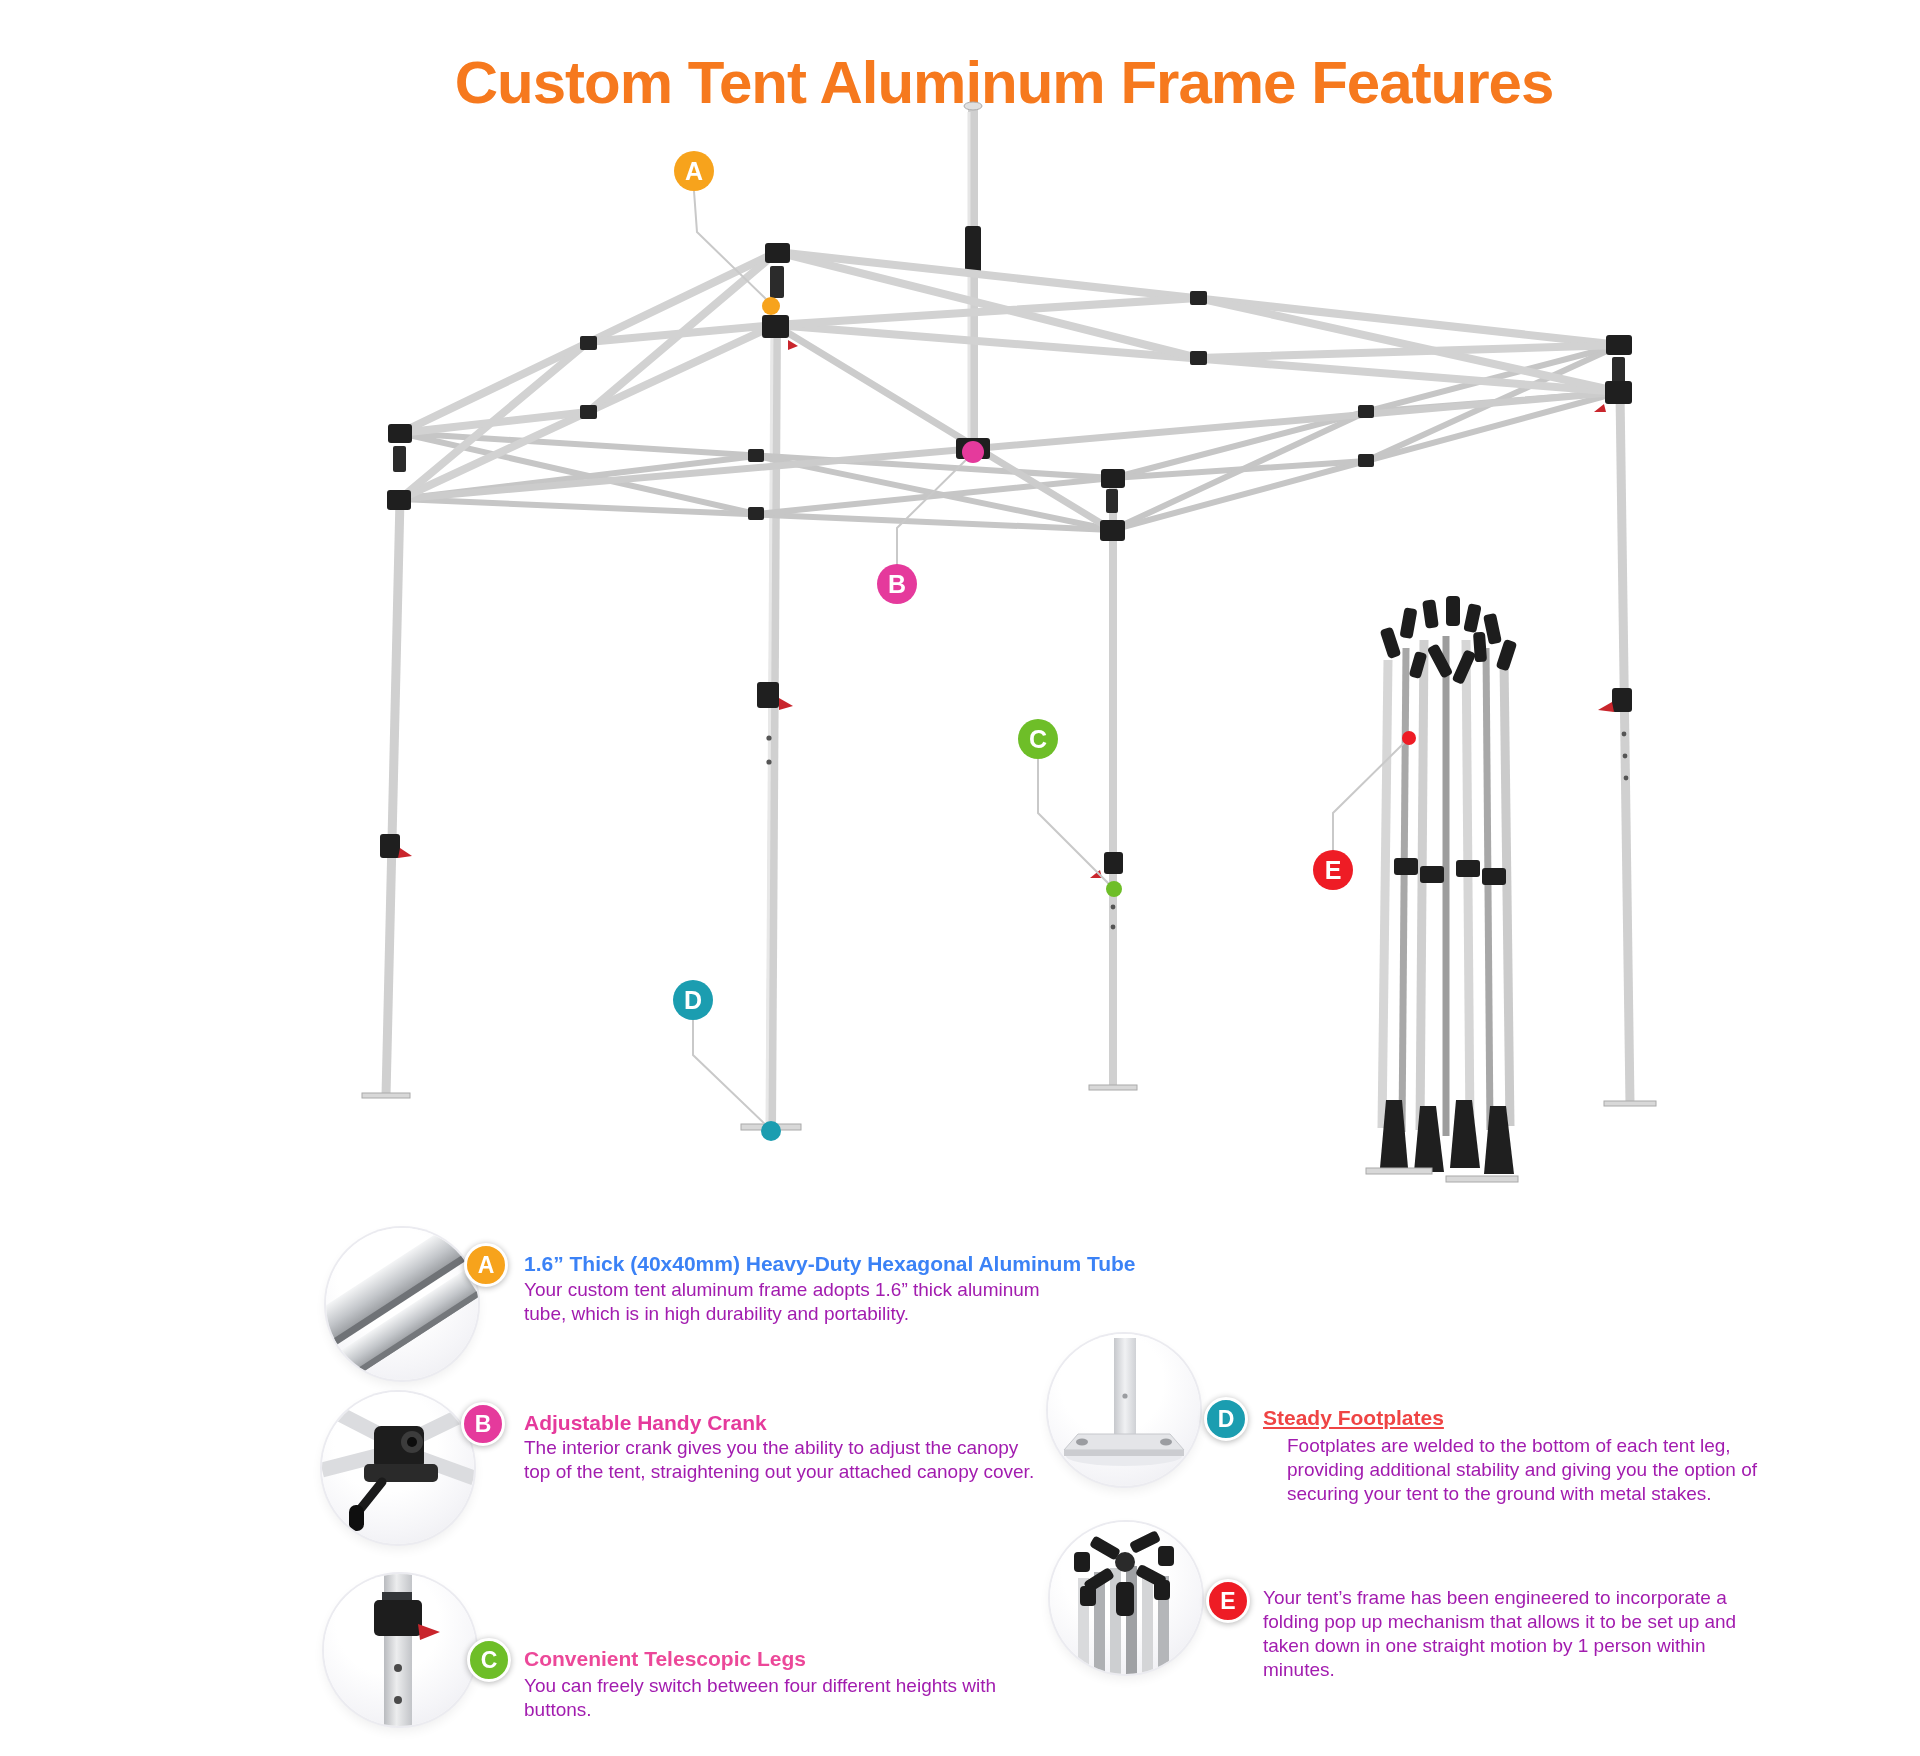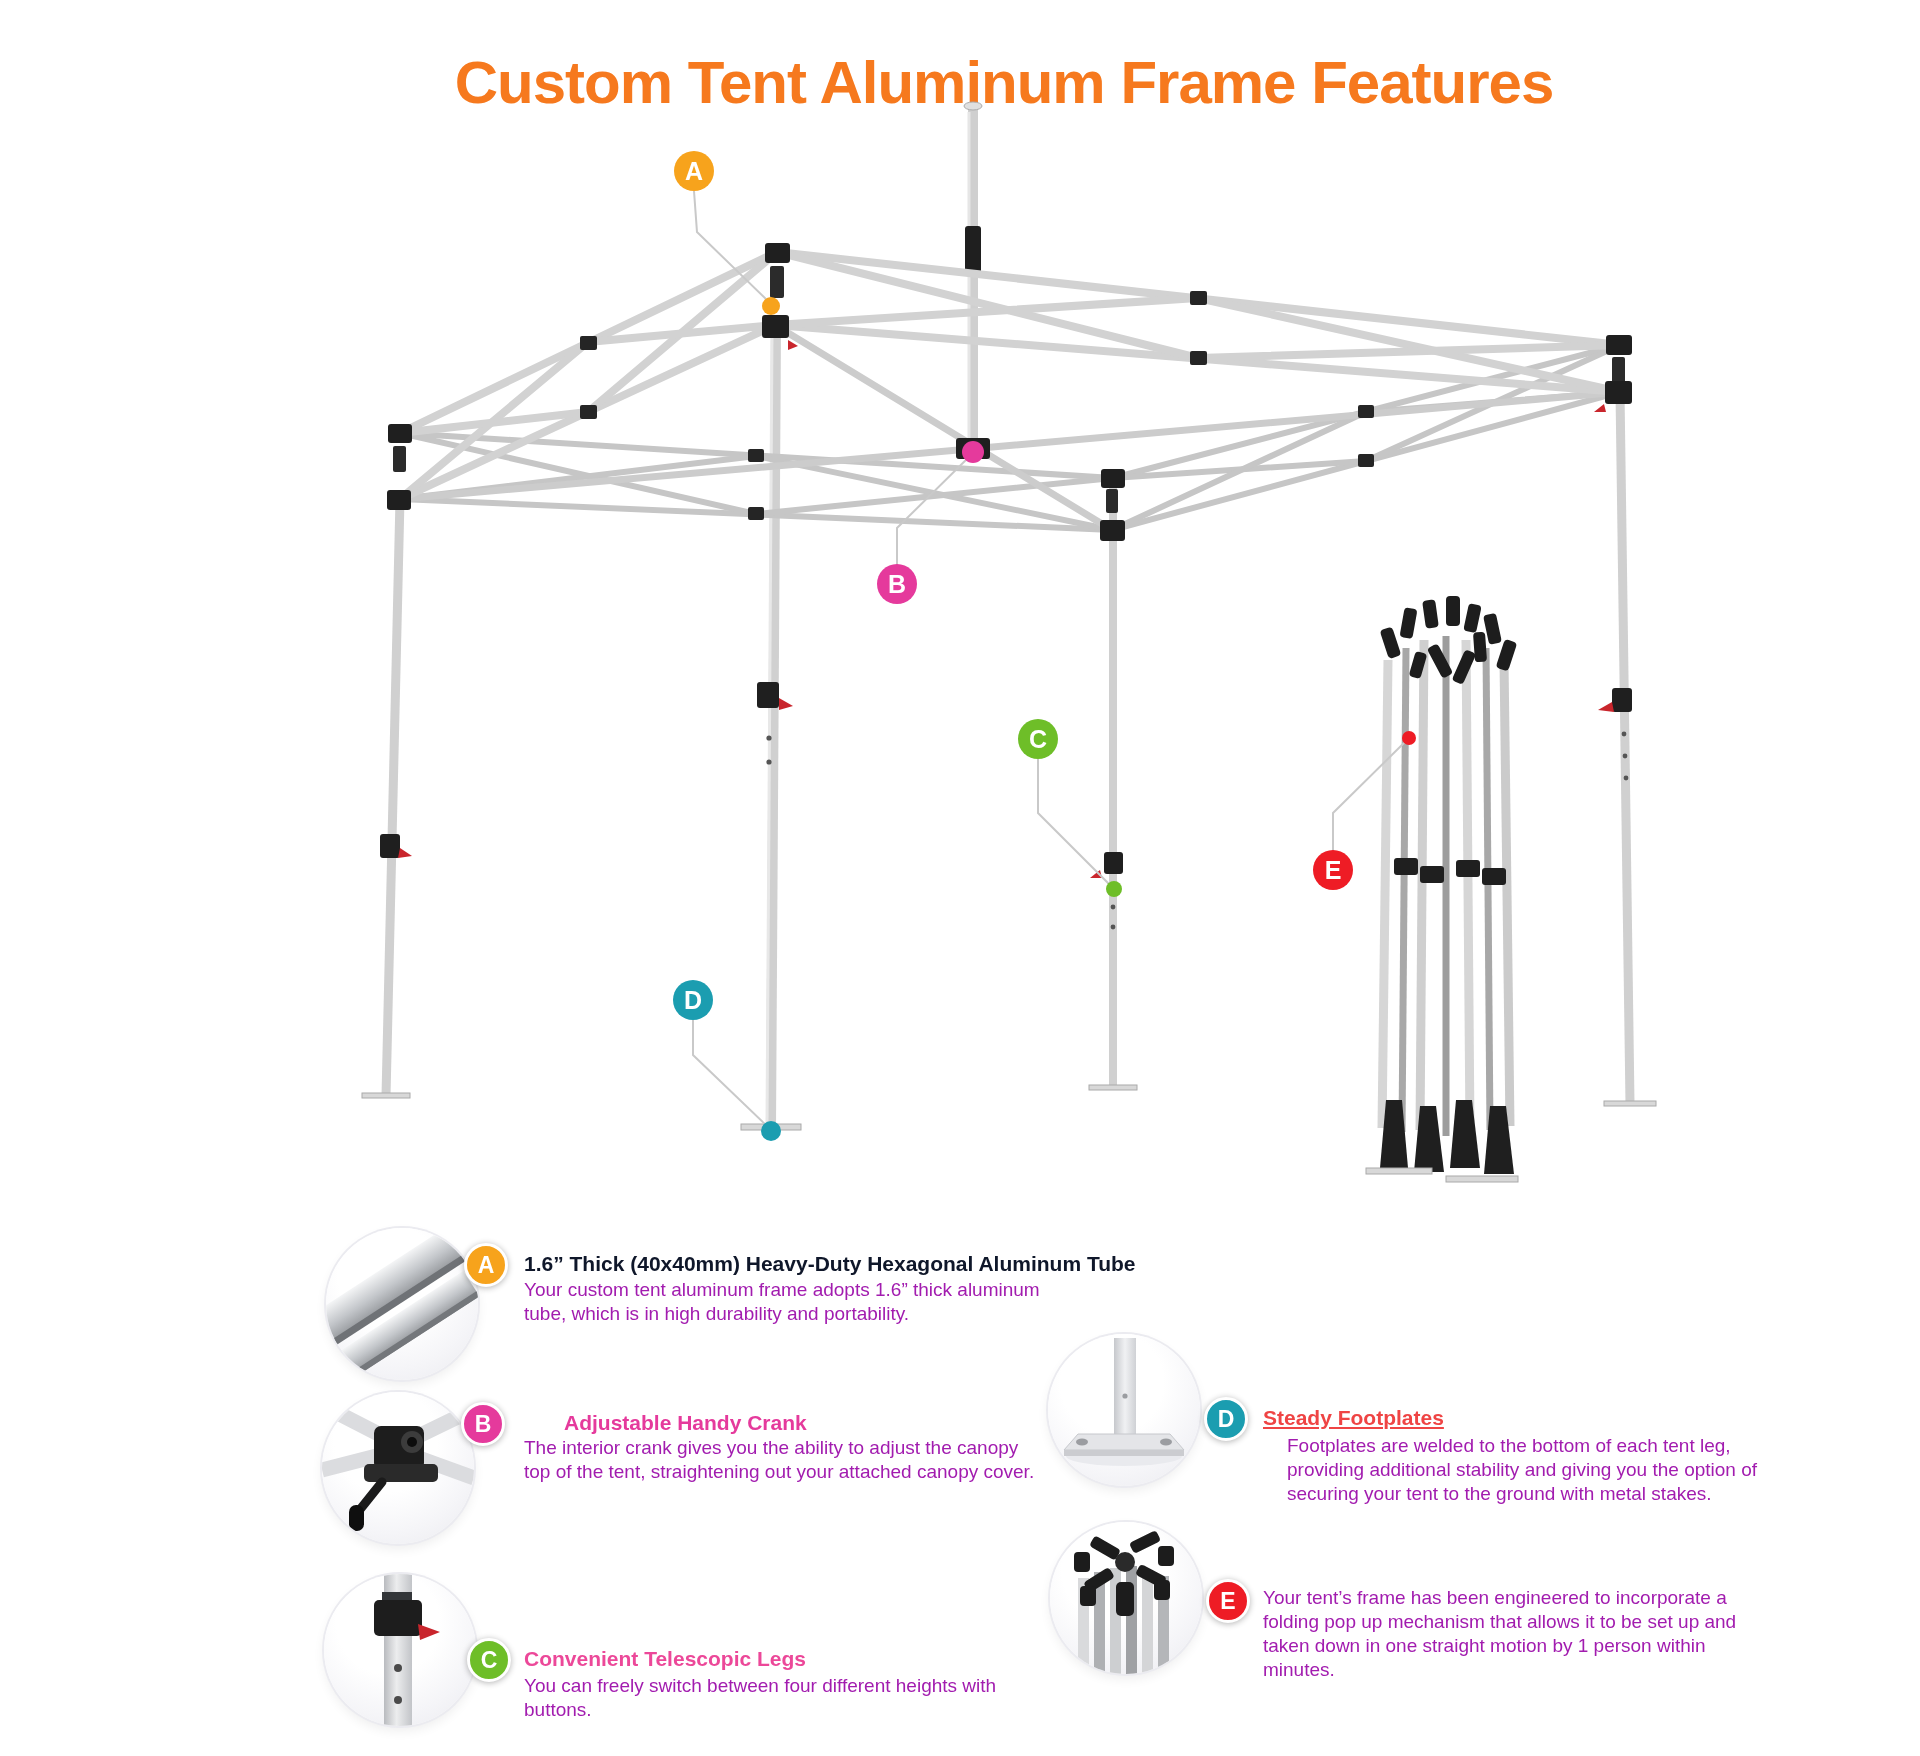--- a/index.html
+++ b/index.html
@@ -243,21 +243,21 @@
       <polygon points="-14,34 -34,52 -14,72" fill="#3a3d41"></polygon>
     </g>
     <g transform="rotate(-33 66 106)">
       <rect x="-10" y="92" width="170" height="30" fill="url(#met1)"></rect>
       <rect x="-10" y="116" width="170" height="6" fill="#74777b"></rect>
       <polygon points="-10,92 -24,106 -10,122" fill="#45484c"></polygon>
     </g>
   </svg>
 </div>
 <div class="badge badge-a" style="background: rgb(247, 163, 28);">A</div>
-<div class="feat-title title-a" style="color: #0f172a;">1.6” Thick (40x40mm) Heavy-Duty Hexagonal Aluminum Tube</div>
+<div class="feat-title title-a" style="color: #3b82f6;">1.6” Thick (40x40mm) Heavy-Duty Hexagonal Aluminum Tube</div>
 <div class="feat-body body-a">
   <div>Your custom tent aluminum frame adopts 1.6” thick aluminum</div>
   <div>tube, which is in high durability and portability.</div>
 </div>
 
 <div class="thumb thumb-b">
   <svg width="152" height="152" viewBox="0 0 152 152">
     <g stroke="#dbdcdf" stroke-width="15">
       <line x1="6" y1="16" x2="76" y2="52"></line>
       <line x1="146" y1="20" x2="80" y2="52"></line>
@@ -266,21 +266,21 @@
     </g>
     <rect x="52" y="34" width="50" height="44" rx="7" fill="#1d1d1d"></rect>
     <circle cx="90" cy="50" r="11" fill="#3c3c3c"></circle>
     <circle cx="90" cy="50" r="5" fill="#0d0d0d"></circle>
     <rect x="42" y="72" width="74" height="18" rx="5" fill="#2a2a2a"></rect>
     <line x1="60" y1="90" x2="36" y2="120" stroke="#1b1b1b" stroke-width="9" stroke-linecap="round"></line>
     <rect x="27" y="113" width="15" height="26" rx="7" fill="#0f0f0f"></rect>
   </svg>
 </div>
 <div class="badge badge-b" style="background: rgb(229, 58, 156);">B</div>
-<div class="feat-title title-b" style="color: rgb(229, 58, 156); margin-left: 40px;">Adjustable Handy Crank</div>
+<div class="feat-title title-b" style="color: rgb(229, 58, 156);">Adjustable Handy Crank</div>
 <div class="feat-body body-b">
   <div>The interior crank gives you the ability to adjust the canopy</div>
   <div>top of the tent, straightening out your attached canopy cover.</div>
 </div>
 
 <div class="thumb thumb-c">
   <svg width="152" height="152" viewBox="0 0 152 152">
     <defs>
       <linearGradient id="met2" x1="0" y1="0" x2="1" y2="0">
         <stop offset="0" stop-color="#b9bbbf"></stop>

